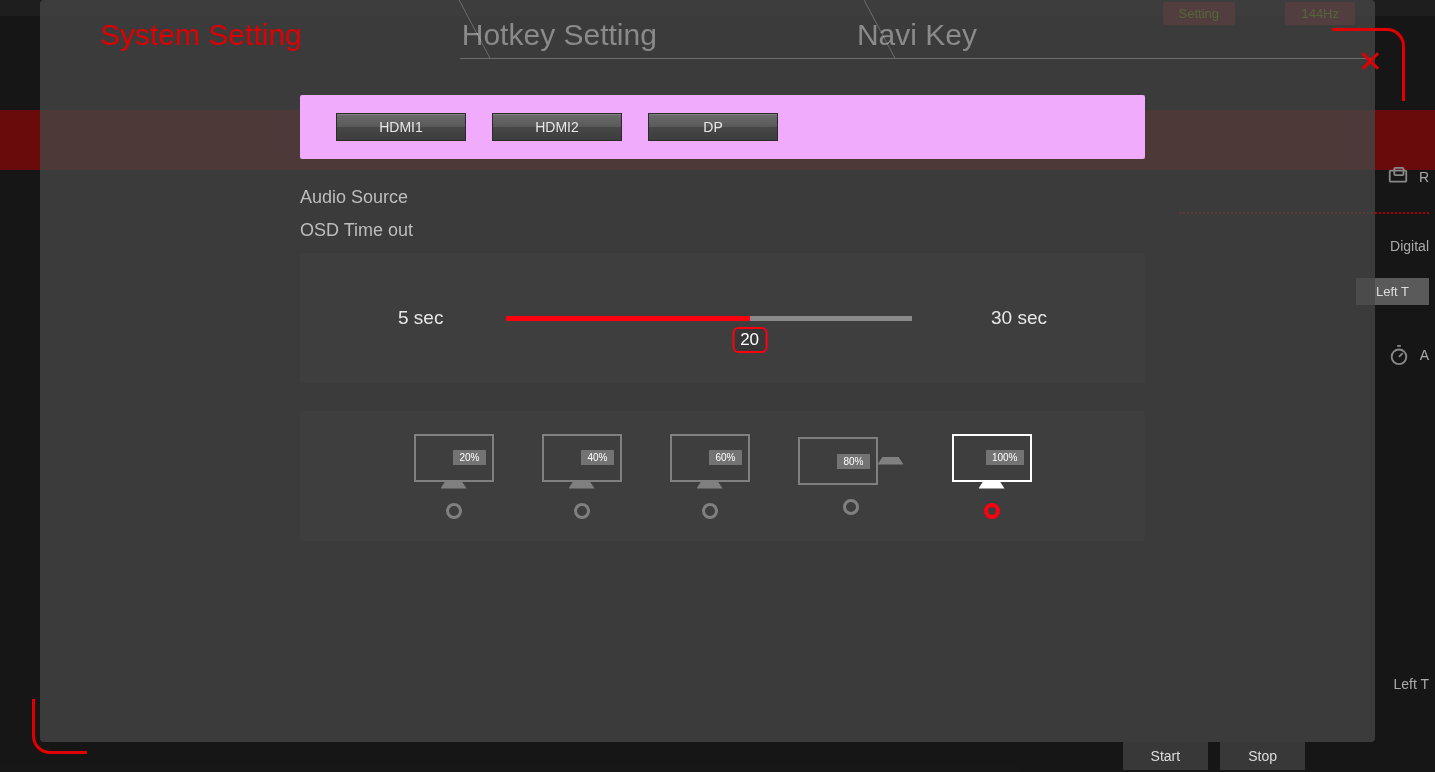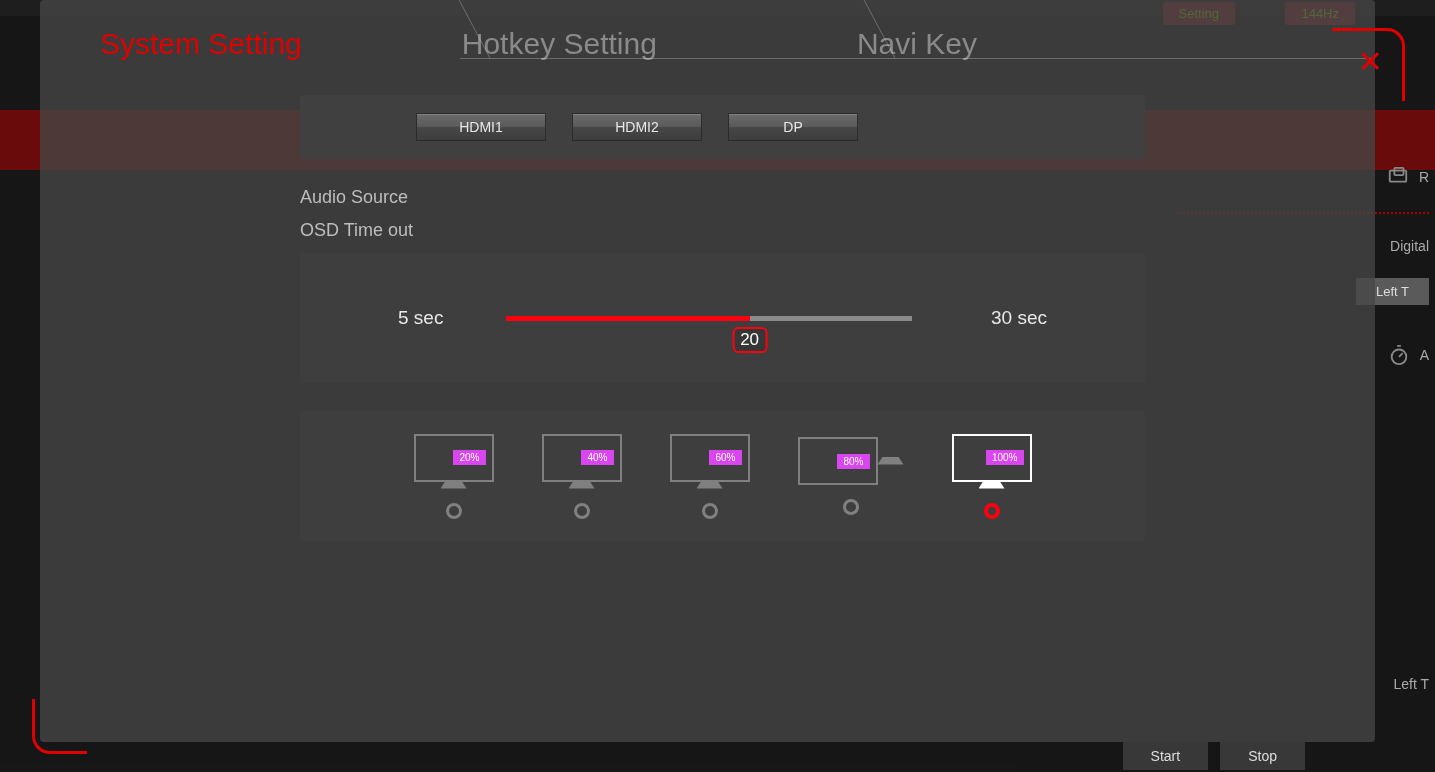--- a/index.html
+++ b/index.html
@@ -24,49 +24,49 @@
 
 .corner{position:absolute;width:55px;height:55px}
 .corner.bl{bottom:18px;left:32px;border-left:3px solid #e00000;border-bottom:3px solid #e00000;border-bottom-left-radius:18px}
 
 
 .modal{position:absolute;top:0;left:40px;right:60px;bottom:30px;background:rgba(70,70,70,.78);border-radius:4px}
 .modal::after{content:"";position:absolute;top:28px;right:-30px;width:70px;height:70px;border-top:3px solid #e00000;border-right:3px solid #e00000;border-top-right-radius:18px;pointer-events:none}
 .close{position:absolute;top:44px;right:-8px;color:#e00000;font-size:30px;font-weight:300;cursor:pointer}
 
 .tabs{display:flex;height:72px;position:relative}
-.tab{position:relative;padding:27px 60px 0 60px;font-size:30px;color:#8a8a8a;cursor:pointer}
+.tab{position:relative;padding:18px 60px 0 60px;font-size:30px;color:#8a8a8a;cursor:pointer}
 .tab.active{color:#e00000}
 .tab.t2{padding-left:100px;padding-right:80px}
 .tab.t3{padding-left:120px}
 .tabsep{position:absolute;top:0;width:40px;height:58px;border-right:1px solid rgba(255,255,255,.25);transform:skewX(28deg)}
 .tabsep.s1{left:395px}
 .tabsep.s2{left:800px}
 .underline{position:absolute;top:58px;left:420px;right:0;height:1px;background:rgba(255,255,255,.25)}
 
 .body{position:absolute;top:95px;left:260px;right:230px;bottom:20px}
 .label{font-size:18px;color:#bdbdbd;margin-bottom:12px}
-.panel{background:#404040;border-radius:2px;padding:18px 0 18px 116px;margin-bottom:28px;display:flex;gap:26px;align-items:center}
+.panel{background:#f0abfc;border-radius:2px;padding:18px 0 18px 36px;margin-bottom:28px;display:flex;gap:26px;align-items:center}
 
 .btn-opt{width:130px;height:28px;background:linear-gradient(to bottom,#6b6b6b 0%,#5a5a5a 48%,#474747 52%,#3d3d3d 100%);border:1px solid #2b2b2b;color:#e8e8e8;font-size:14px;display:flex;align-items:center;justify-content:center;cursor:pointer;box-shadow:inset 0 1px 0 rgba(255,255,255,.15)}
 
 
 .slider-panel{background:#3e3e3e;border-radius:2px;height:130px;margin-bottom:28px;position:relative}
 .sl-min{position:absolute;left:98px;top:54px;font-size:19px;color:#e8e8e8}
 .sl-max{position:absolute;right:98px;top:54px;font-size:19px;color:#e8e8e8}
 .track{position:absolute;left:206px;top:63px;width:406px;height:5px;background:#8a8a8a}
 .track .fill{position:absolute;left:0;top:0;height:5px;background:#ff0010}
 .thumb{position:absolute;top:74px;font-size:17px;color:#fff;padding:1px 6px;border:2px solid #ff0010;border-radius:6px;transform:translateX(-50%);background:rgba(0,0,0,.1)}
 
 
 .trans-panel{background:#3e3e3e;border-radius:2px;height:130px;display:flex;align-items:center;justify-content:center;gap:48px;padding:0 20px}
 .tcol{display:flex;flex-direction:column;align-items:center;gap:14px;cursor:pointer}
 .monitor{width:80px;height:48px;border:2px solid #808080;position:relative;display:flex;align-items:center;justify-content:flex-end;padding-right:6px}
 .monitor.sel{border-color:#fff}
-.monitor .tag{background:#d946ef;color:#fff;font-size:10px;padding:2px 6px}
+.monitor .tag{background:#737373;color:#fff;font-size:10px;padding:2px 6px}
 .stand{width:26px;height:8px;background:#808080;clip-path:polygon(20% 0,80% 0,100% 100%,0 100%);margin-top:-1px}
 .tcol.sel .stand{background:#fff}
 .radio{width:16px;height:16px;border:3px solid #808080;border-radius:50%}
 .radio.sel{border-color:#ff0010;border-width:4px}
 </style>
 </head>
 <body>
 
 <div class="bg-topbar"></div>
 <div class="bg-redstrip"></div>

